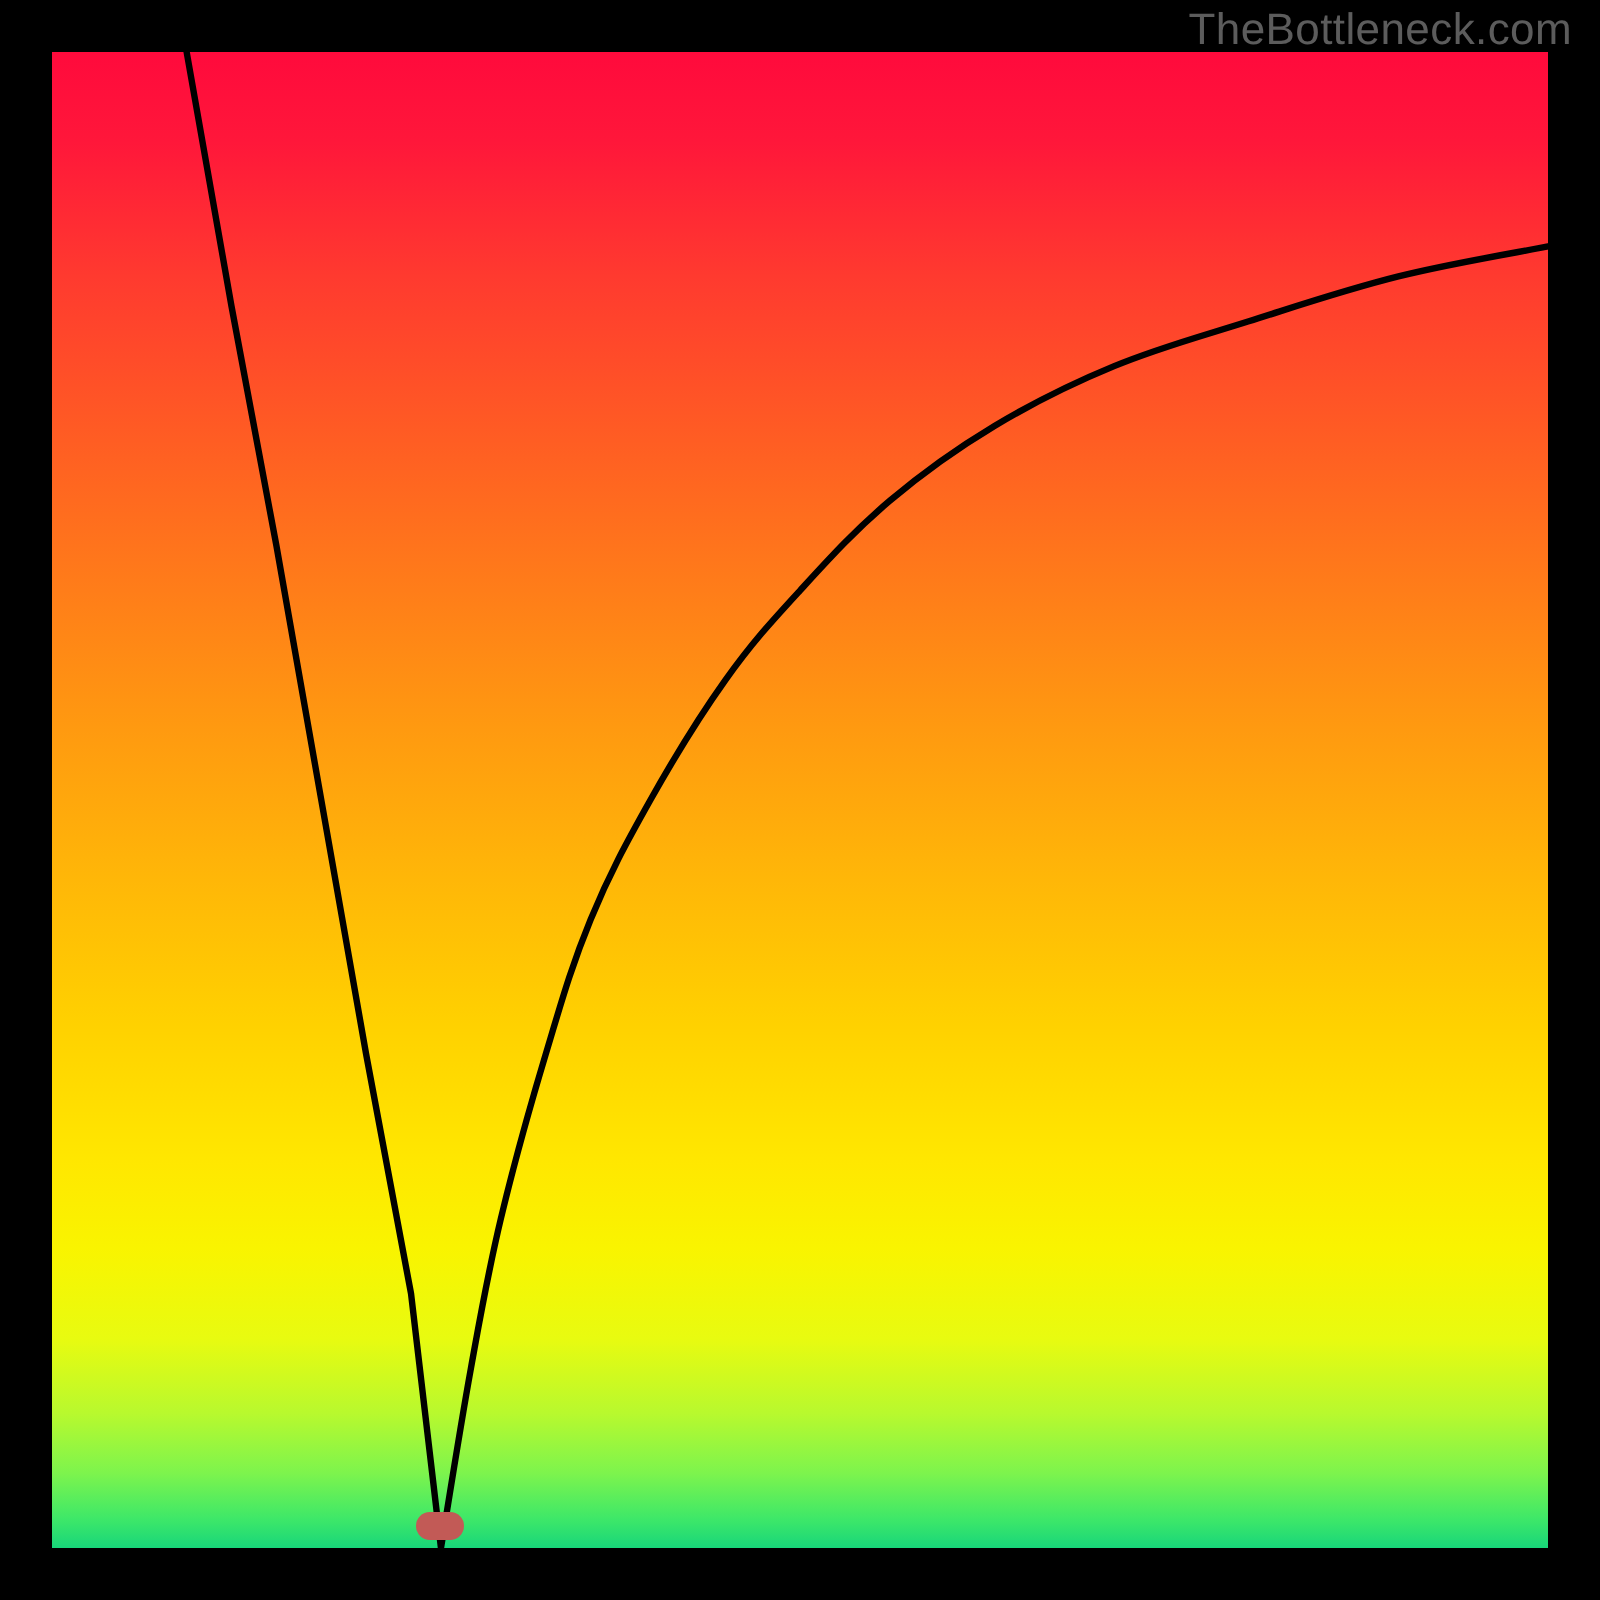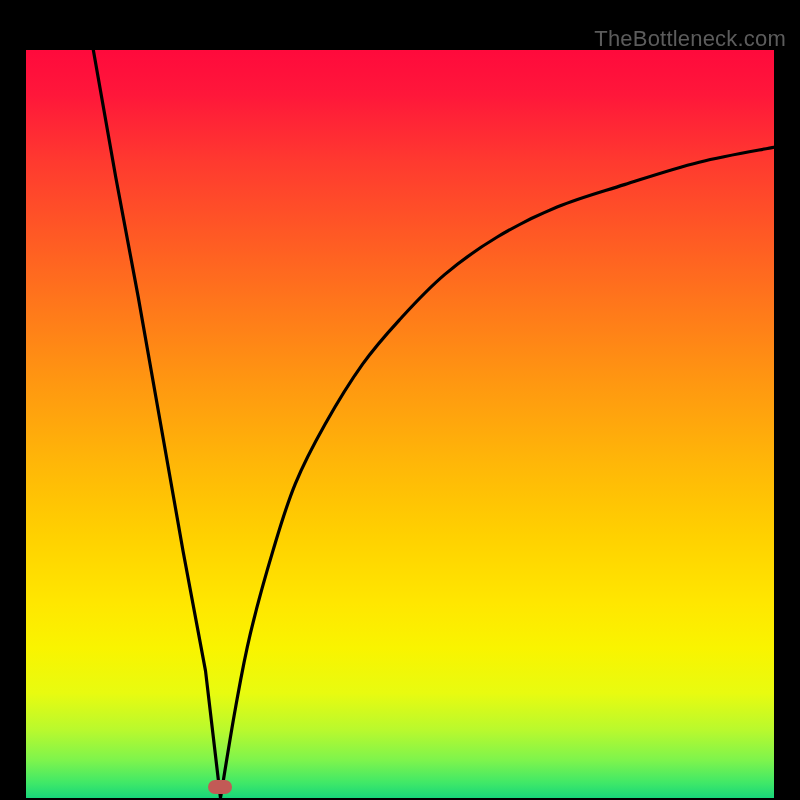--- a/index.html
+++ b/index.html
@@ -9,21 +9,20 @@
     height: 800px;
     background: #000;
     overflow: hidden;
     font-family: Arial, Helvetica, sans-serif;
   }
   .frame {
     position: relative;
     width: 800px;
     height: 568px;
     background: #000;
-    margin-top: 24px;
   }
   .plot {
     position: absolute;
     left: 26px;
     top: 26px;
     width: 748px;
     height: 748px;
     
     background: linear-gradient(to bottom,
       #ff0a3c 0%,

